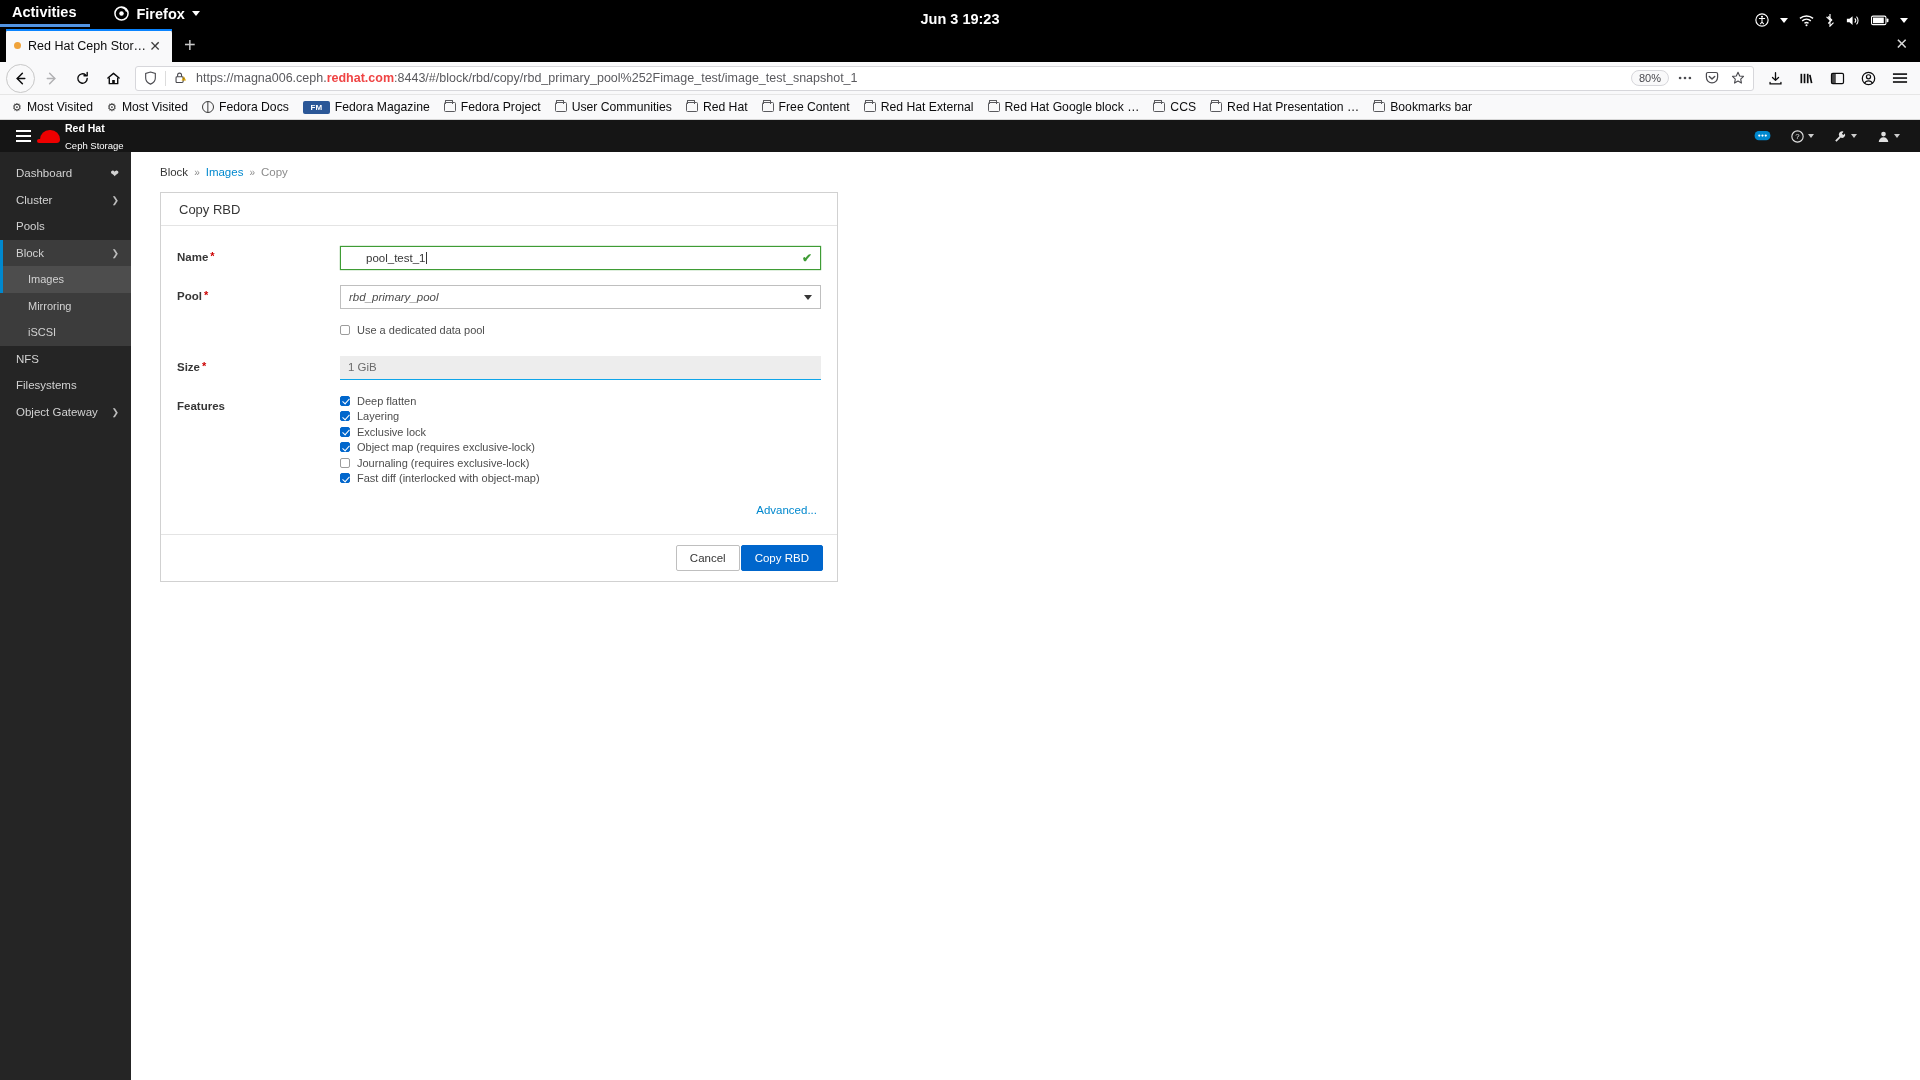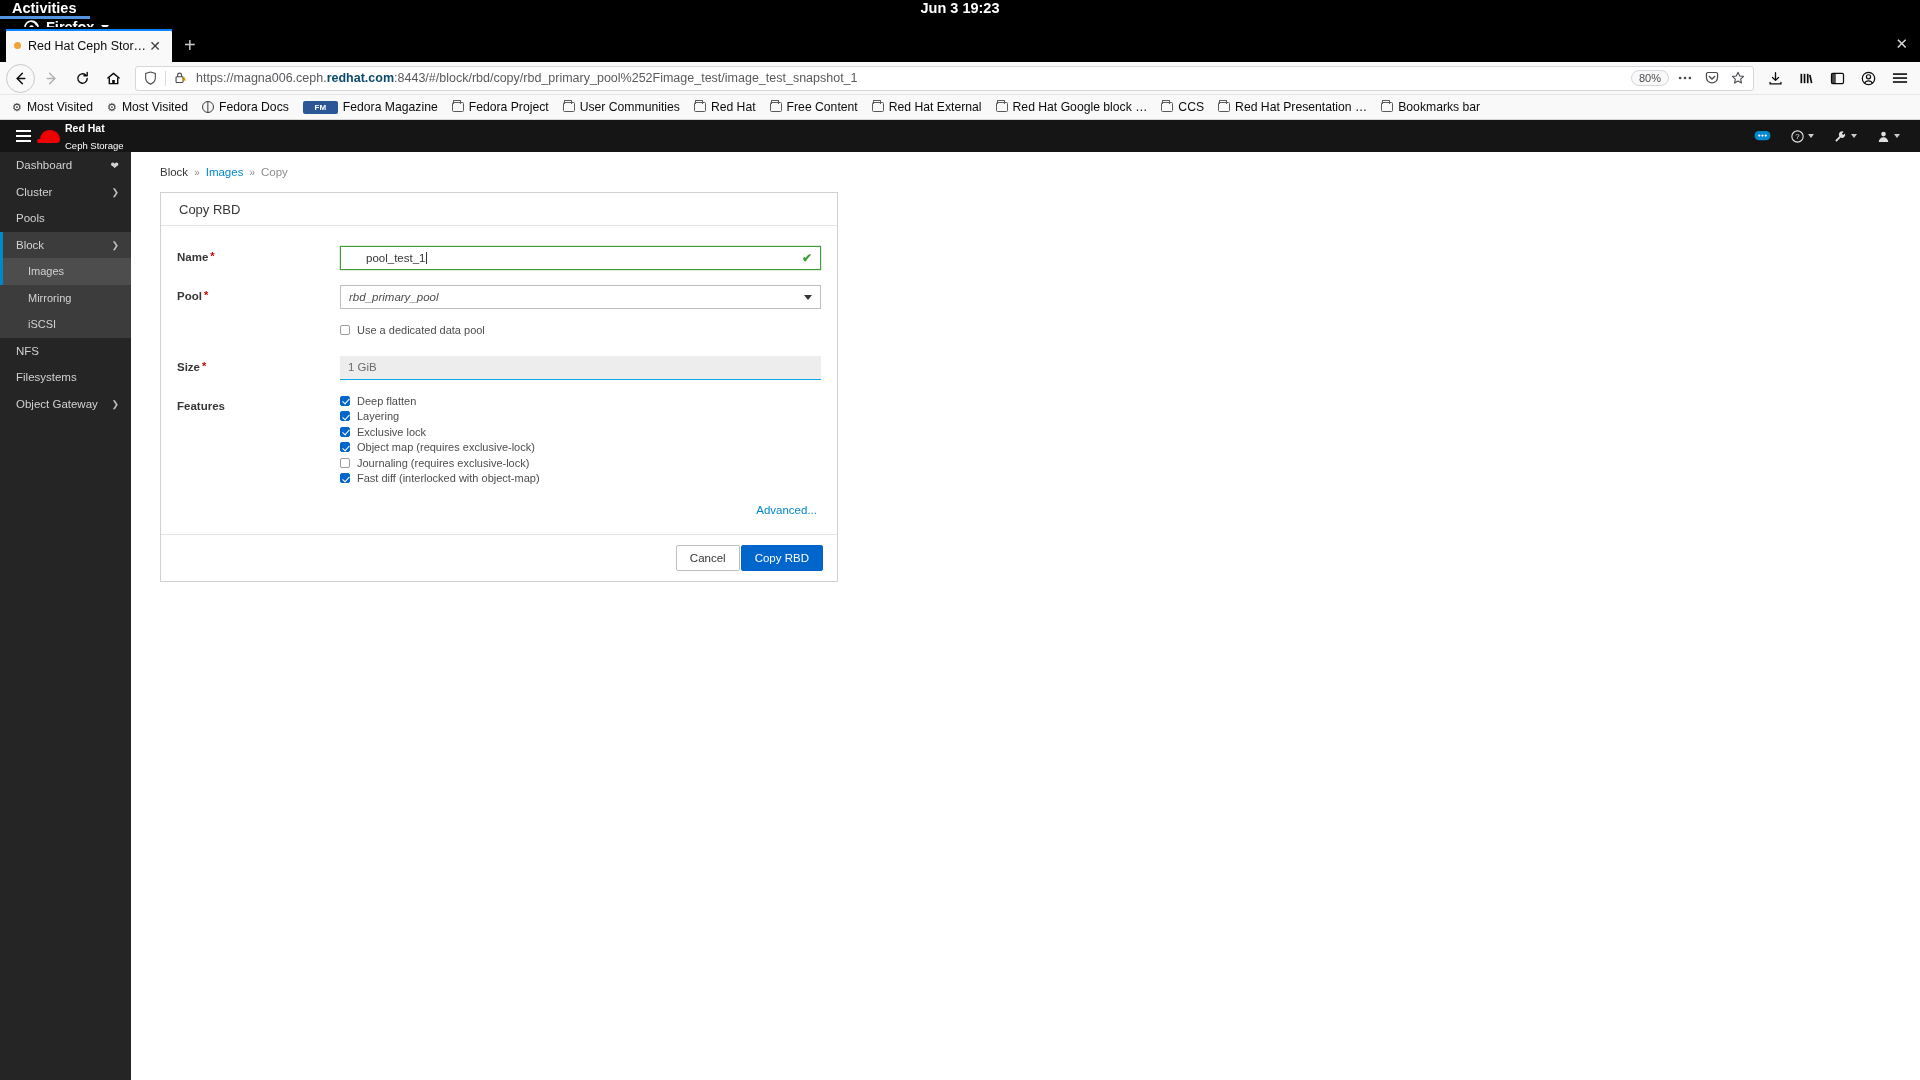--- a/index.html
+++ b/index.html
@@ -5,22 +5,22 @@
   * { box-sizing: border-box; margin: 0; padding: 0; }
   html, body {
     width: 1920px; height: 1080px;
     font-family: "Liberation Sans", sans-serif;
     background: #fff; overflow: hidden;
   }
 
   
   .gnome-bar {
     height: 27px; background: #000; color: #fff;
-    display: flex; align-items: flex-start;
-    font-size: 14.5px; position: relative; flex-direction: column;
+    display: flex; align-items: flex-end;
+    font-size: 14.5px; position: relative;
   }
   .gnome-activities {
     padding: 0 14px 0 12px; font-weight: 700; height: 27px;
     display: flex; align-items: center; border-bottom: 3px solid #5294e2;
   }
   .gnome-app {
     display: flex; align-items: center; gap: 7px;
     padding: 0 10px; height: 27px; font-weight: 700; margin-left: 14px;
   }
   .gnome-clock {
@@ -88,21 +88,21 @@
     background: #fff; border: 1px solid #d7d7db; border-radius: 3px;
     display: flex; align-items: center; padding: 0 4px; gap: 4px;
   }
   .url-shield { color: #4a4a4f; display: flex; align-items: center; padding: 0 4px; }
   .url-sep { width: 1px; height: 15px; background: #dcdcdc; }
   .url-lock { display: flex; align-items: center; padding: 0 5px 0 4px; }
   .url-text {
     flex: 1; font-size: 12.5px; color: #5a5a5e;
     white-space: nowrap; overflow: hidden;
   }
-  .url-text b { color: #0c4a6e; font-weight: 700; }
+  .url-text b { color: #ef4444; font-weight: 700; }
   .zoom-badge {
     font-size: 11px; color: #4a4a4f; border: 1px solid #d7d7db;
     border-radius: 10px; padding: 1px 7px; background: #f9f9fa;
   }
   .url-icon { padding: 0 4px; color: #4a4a4f; display: flex; align-items: center; }
 
   
   .bookmarks {
     height: 25px; background: #f9f9fa; display: flex; align-items: center;
     padding: 0 6px; gap: 2px; border-bottom: 1px solid #d6d6d6;
@@ -117,21 +117,21 @@
     border-radius: 1.5px; position: relative; flex: 0 0 auto;
   }
   .bm-folder::before {
     content: ""; position: absolute; top: -3px; left: 0;
     width: 6px; height: 3px; border: 1.3px solid #5a5a5e;
     border-bottom: none; border-top-left-radius: 1px; border-top-right-radius: 1px;
   }
   .bm-gear { font-size: 11px; color: #333; }
   .bm-fm {
     background: #2b5797; color: #fff; font-size: 8px; font-weight: 700;
-    width: 35px; height: 13px; display: flex; align-items: center;
+    width: 27px; height: 13px; display: flex; align-items: center;
     justify-content: center; border-radius: 2px;
   }
   .bm-globe {
     width: 12px; height: 12px; border: 1.3px solid #3b3b3b;
     border-radius: 50%; position: relative;
   }
   .bm-globe::after {
     content: ""; position: absolute; left: 50%; top: 0; bottom: 0;
     width: 1.3px; background: #3b3b3b; transform: translateX(-50%);
   }
@@ -169,21 +169,21 @@
   .topicon { display: flex; align-items: center; gap: 4px; }
   .caret-sm {
     width: 0; height: 0; border-left: 3.5px solid transparent;
     border-right: 3.5px solid transparent; border-top: 4px solid #ccc;
   }
 
   .ceph-body { flex: 1; display: flex; background: #fff; }
 
   .sidebar {
     width: 131px; background: #252525; flex: 0 0 auto;
-    font-size: 11.5px; color: #d2d2d2; padding-top: 0;
+    font-size: 11.5px; color: #d2d2d2; padding-top: 8px;
   }
   .side-item {
     height: 26.5px; display: flex; align-items: center;
     padding: 0 12px 0 16px; position: relative; white-space: nowrap;
   }
   .side-item .lbl { flex: 1; }
   .side-item.active { background: #3c3c3c; }
   .side-item.active::before {
     content: ""; position: absolute; left: 0; top: 0; bottom: 0;
     width: 3px; background: #0088ce;

